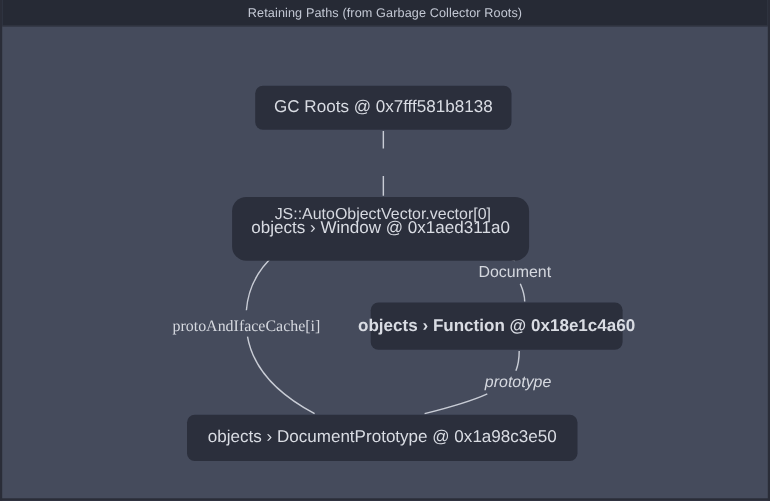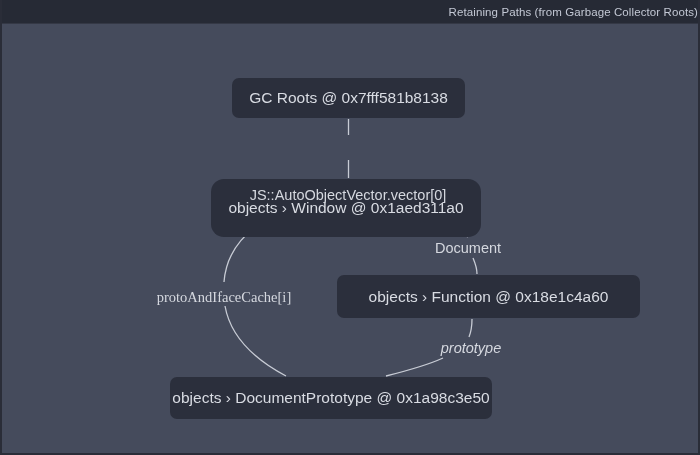--- a/index.html
+++ b/index.html
@@ -25,21 +25,21 @@
     overflow: hidden;
   }
   #titlebar {
     position: absolute;
     left: 0; top: 0;
     width: 100%;
     height: 24px;
     background: #262a35;
     display: flex;
     align-items: center;
-    justify-content: flex-end;
+    justify-content: center;
     border-bottom: 1px solid #343845;
     box-sizing: border-box;
   }
   #titlebar .title {
     font-size: 11.5px;
     color: #c3c8d4;
     letter-spacing: 0.1px;
     white-space: nowrap;
   }
   #graph {
@@ -72,22 +72,22 @@
   .edge-label {
     position: absolute;
     color: #d5d8df;
     font-size: 14.5px;
     white-space: nowrap;
     transform: translateX(-50%);
   }
   
   #node-gcroots            { left: 230px; top: 54px;  width: 233px; height: 40px; }
   #node-window             { left: 209px; top: 155px; width: 270px; height: 58px; border-radius: 13px; }
-  #node-function           { left: 335px; top: 251px; width: 303px; height: 43px; }
-  #node-documentprototype  { left: 168px; top: 353px; width: 322px; height: 42px; text-align: center; }
+  #node-function           { left: 335px; top: 251px; width: 229px; height: 43px; font-weight: bold; }
+  #node-documentprototype  { left: 168px; top: 353px; width: 355px; height: 42px; text-align: center; }
 
   #label-vector    { left: 346px; top: 118px; margin-top: 45px; }
   #label-document  { left: 466px; top: 216px; }
   #label-proto     { left: 222px; top: 265px; font-family: Liberation Serif, serif; }
   #label-prototype { left: 469px; top: 316px; font-style: italic; }
 </style>
 </head>
 <body>
 
 <div id="panel">

